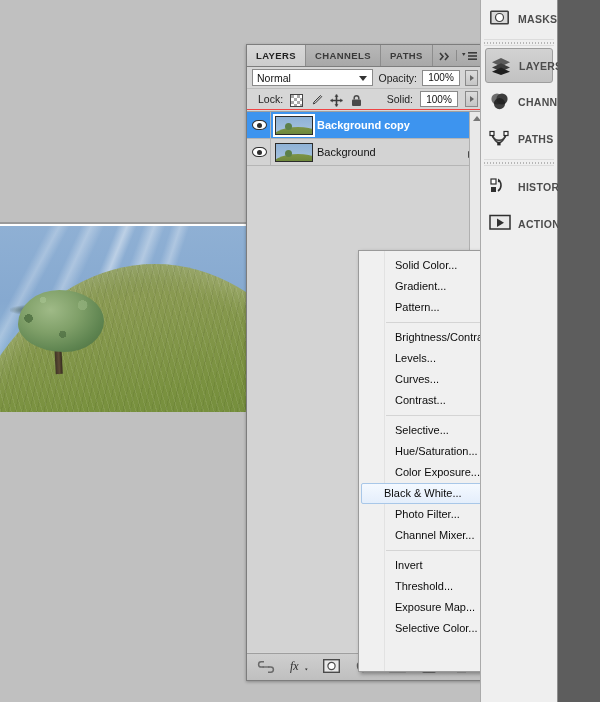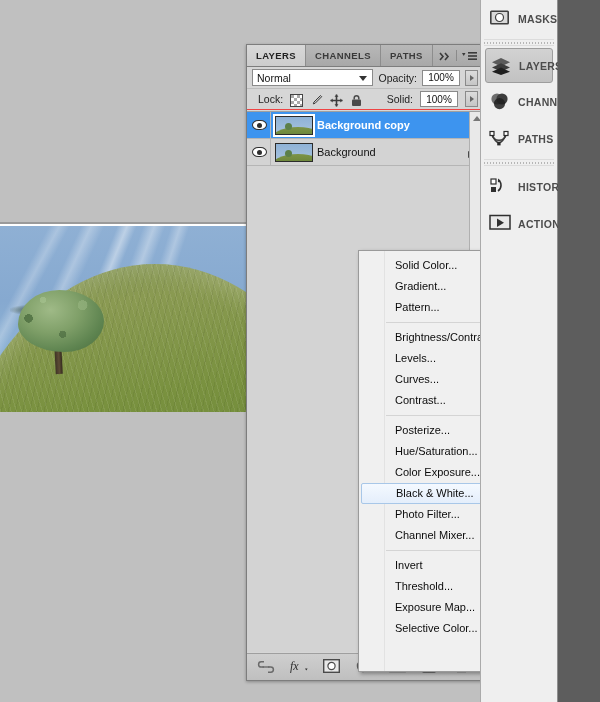--- a/index.html
+++ b/index.html
@@ -216,21 +216,21 @@
     border-right: 1px solid #e2e2e2;
   }
   .mi {
     position: relative; height: 21px; line-height: 21px;
     padding-left: 36px; font-size: 11px; color: #0b0b0b;
     white-space: nowrap;
   }
   .mi.hl {
     background: linear-gradient(#f4f9ff,#e4eefb);
     border: 1px solid #a8c7e8; border-radius: 2px;
-    margin: 0 2px; height: 21px; line-height: 19px; padding-left: 34px;
+    margin: 0 2px; height: 21px; line-height: 19px; padding-left: 22px;
   }
   .msep { height: 1px; background: #d4d4d4; margin: 4px 2px 4px 27px; }
 </style>
 </head>
 <body>
 
 <div id="canvas-area">
   <div id="doc-window">
     <div id="photo">
       <div id="hill"></div>
@@ -421,21 +421,21 @@
   <div class="mi">Gradient...</div>
   <div class="mi">Pattern...</div>
   <div class="msep"></div>
 
   <div class="mi">Brightness/Contrast...</div>
   <div class="mi">Levels...</div>
   <div class="mi">Curves...</div>
   <div class="mi">Contrast...</div>
   <div class="msep"></div>
 
-  <div class="mi">Posterize...</div>
+  <div class="mi">Selective...</div>
   <div class="mi">Hue/Saturation...</div>
   <div class="mi">Color Exposure...</div>
   <div class="mi hl">Black &amp; White...</div>
   <div class="mi">Photo Filter...</div>
   <div class="mi">Channel Mixer...</div>
   <div class="msep"></div>
 
   <div class="mi">Invert</div>
   <div class="mi">Threshold...</div>
   <div class="mi">Exposure Map...</div>

